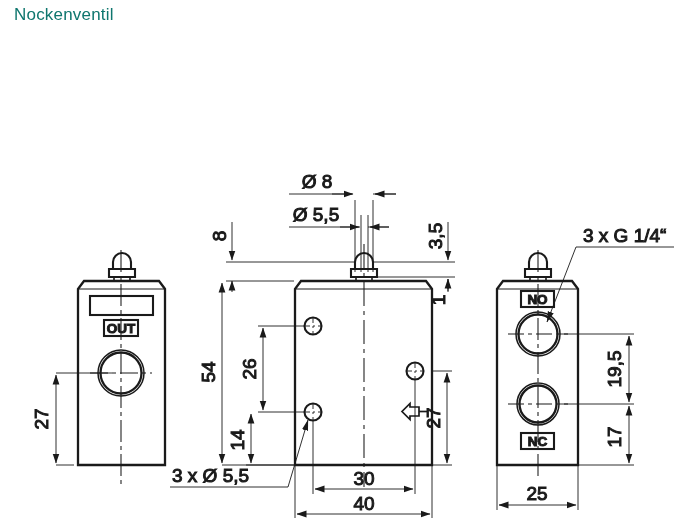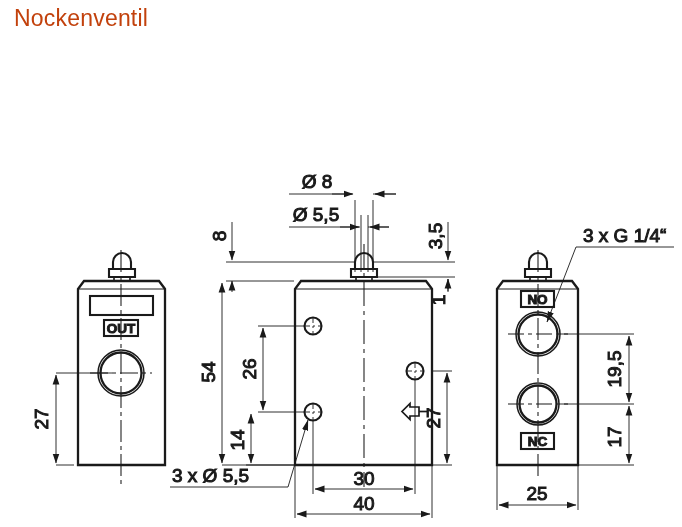--- a/index.html
+++ b/index.html
@@ -11,22 +11,22 @@
     width: 682px;
     height: 527px;
     position: relative;
     font-family: "Liberation Sans", sans-serif;
     overflow: hidden;
   }
   #page-title {
     position: absolute;
     left: 14px;
     top: 5px;
-    font-size: 23px;
-    color: #c2410c;
+    font-size: 17px;
+    color: #0f766e;
     letter-spacing: 0.2px;
     font-weight: 400;
     white-space: nowrap;
   }
   #drawing-canvas {
     position: absolute;
     left: 0;
     top: 0;
     width: 682px;
     height: 527px;

